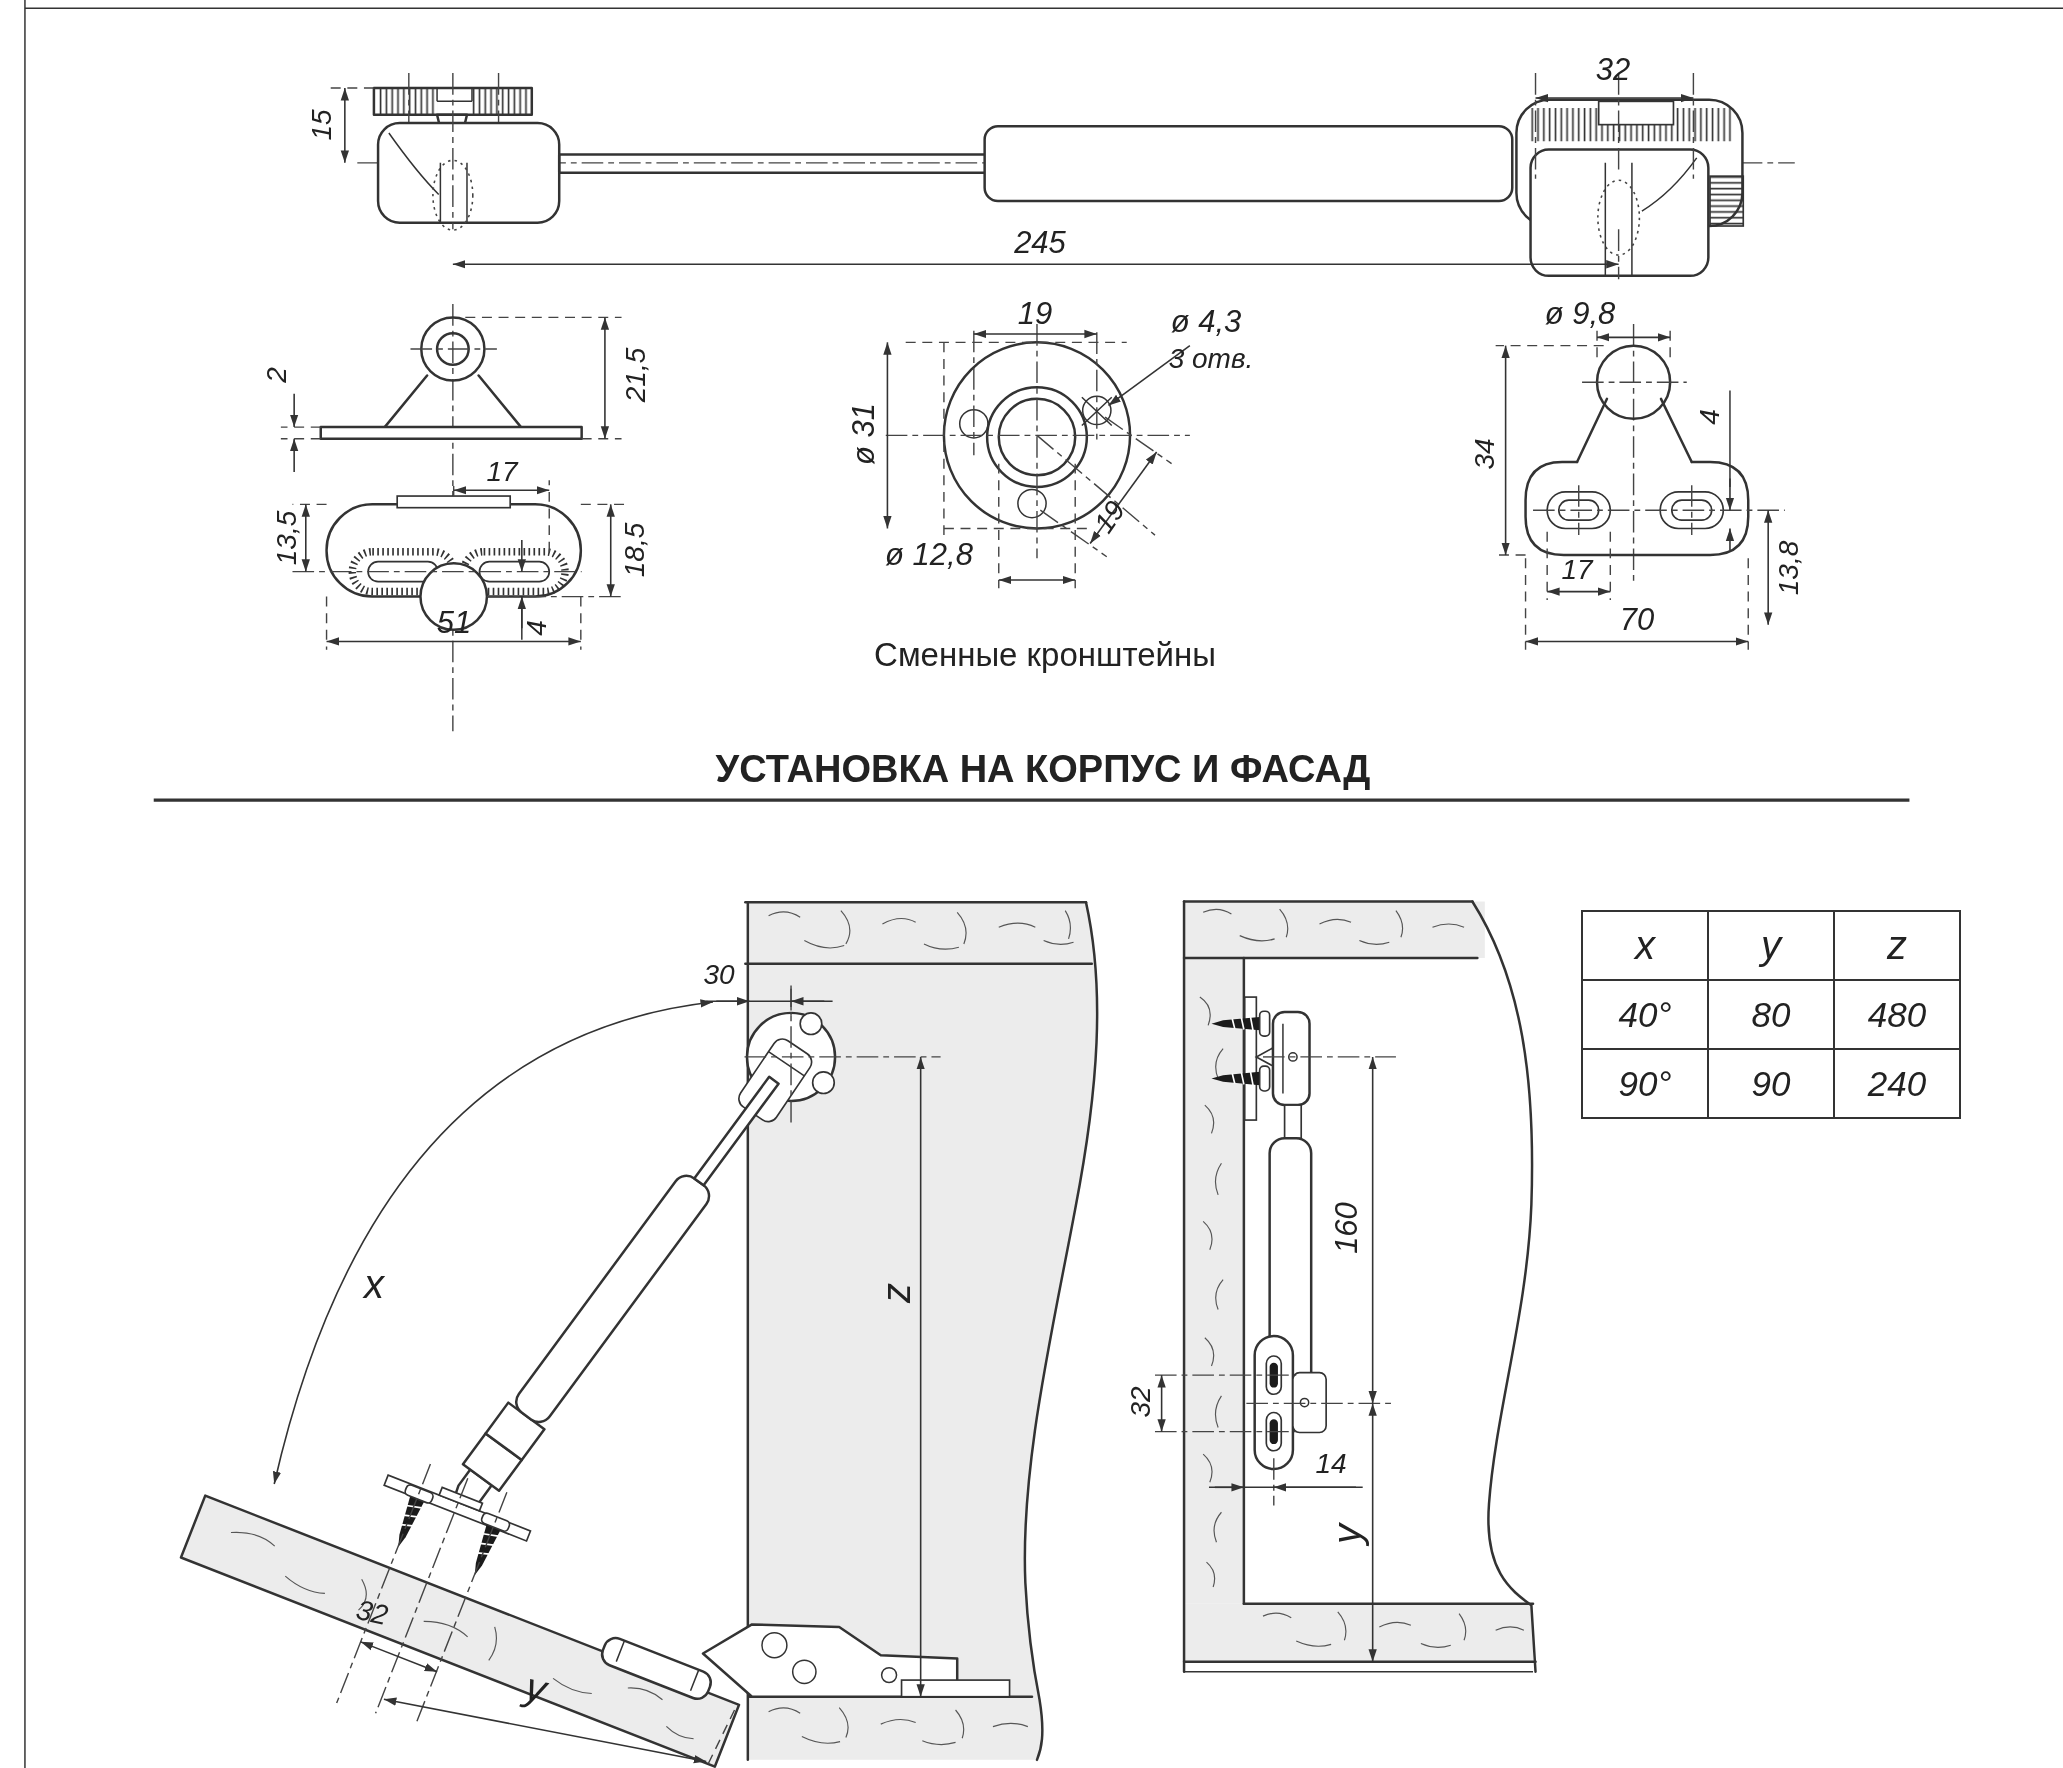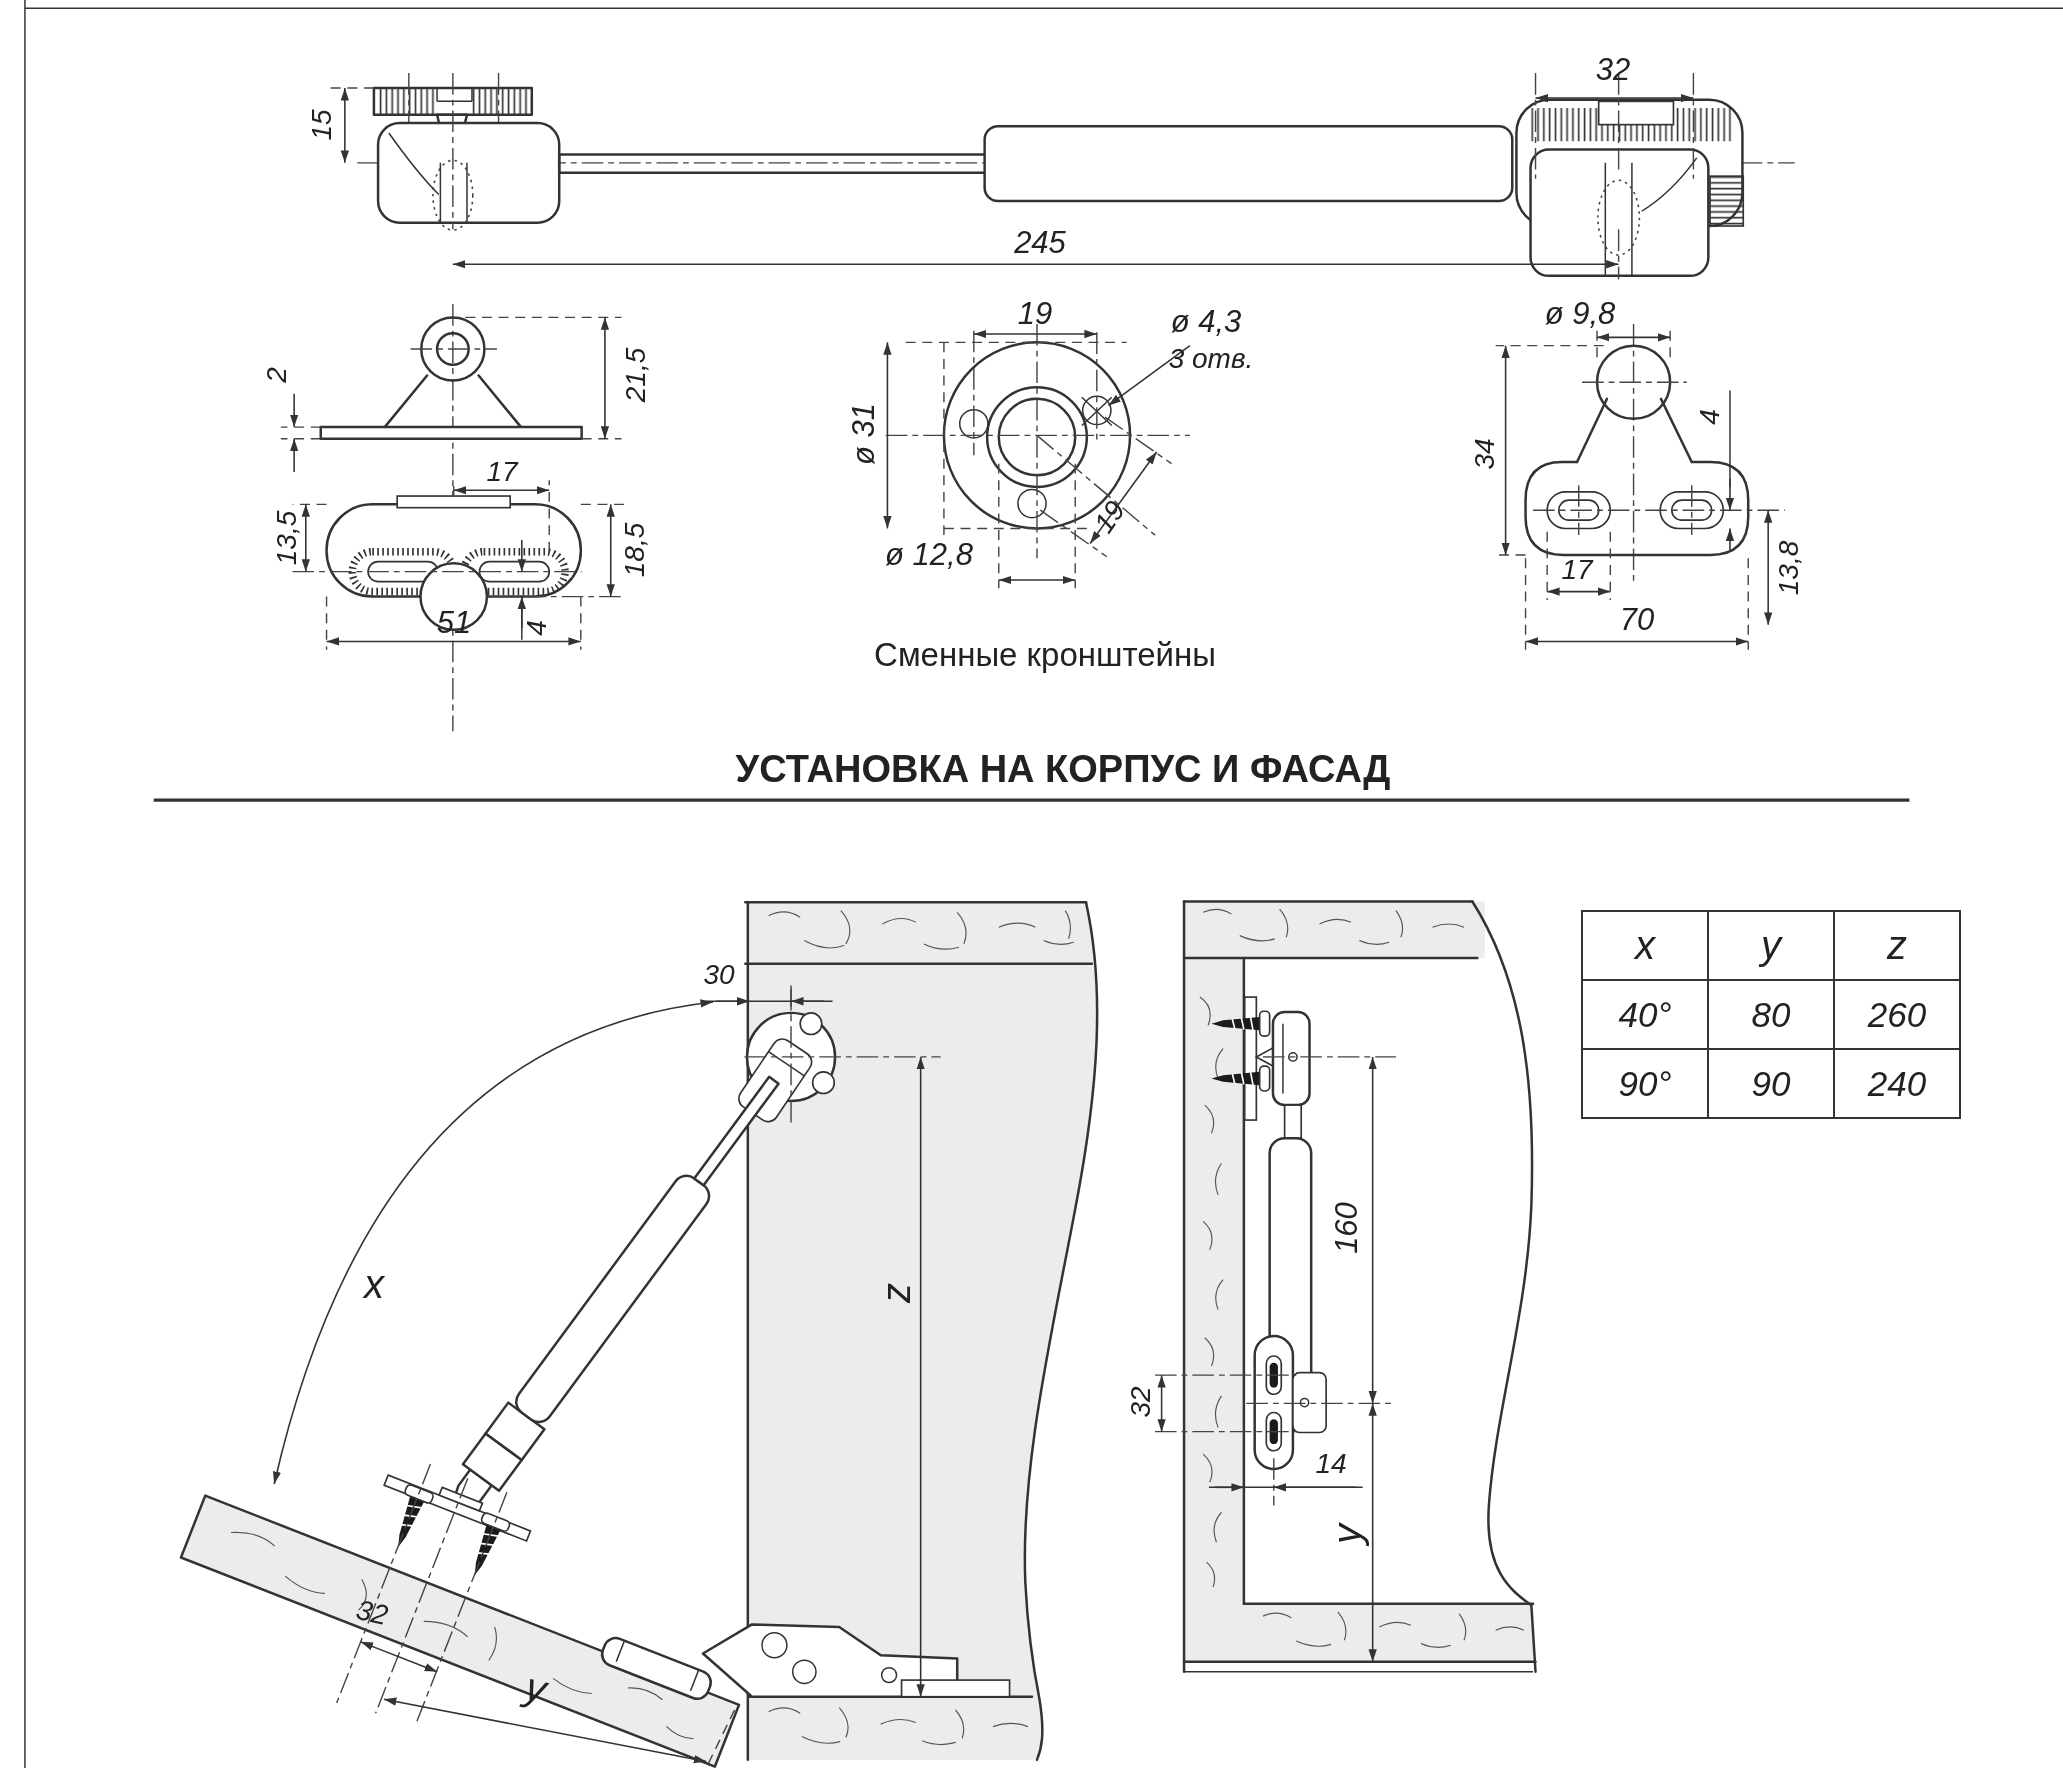--- a/index.html
+++ b/index.html
@@ -21,21 +21,21 @@
   .blk{fill:#1b1b1b;stroke:none;}
   
   .lbl{position:absolute;font:italic 28px "Liberation Sans",sans-serif;color:#222;
        transform:translate(-50%,-50%);white-space:nowrap;}
   .md {font-size:31px;}
   .big{font-size:40px;}
   .r90{transform:translate(-50%,-50%) rotate(-90deg);}
   .rD {transform:translate(-50%,-50%) rotate(-55deg);}
   .rF {transform:translate(-50%,-50%) rotate(13deg);}
   .cap{font:400 33px "Liberation Sans",sans-serif;}
-  .head{font:700 38px "Liberation Sans",sans-serif;margin-left:20px;}
+  .head{font:700 38px "Liberation Sans",sans-serif;}
   .sub {font:400 35px "Liberation Sans",sans-serif;}
   
   .xyztable{position:absolute;left:1581px;top:910px;border-collapse:collapse;}
   .xyztable td{border:2.5px solid #333;width:122px;height:65px;text-align:center;
        font:italic 35px "Liberation Sans",sans-serif;color:#222;}
   .xyztable tr.hd td{font-size:40px;}
 </style>
 </head>
 <body>
 
@@ -396,21 +396,21 @@
   <table class="xyztable">
     <tbody>
         <tr class="hd">
       <td>x</td>
       <td>y</td>
       <td>z</td>
     </tr>
     <tr>
       <td>40°</td>
       <td>80</td>
-      <td>260</td>
+      <td>480</td>
     </tr>
     <tr>
       <td>90°</td>
       <td>90</td>
       <td>240</td>
     </tr>
   </tbody>
     </table>
 
 </div>

